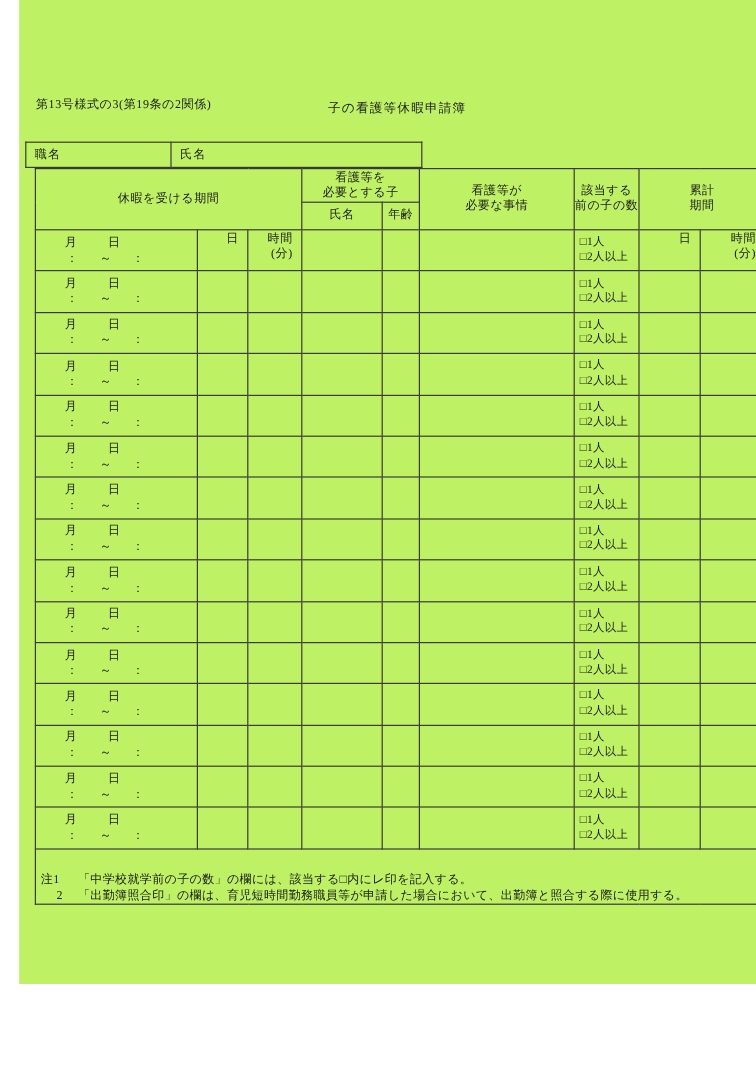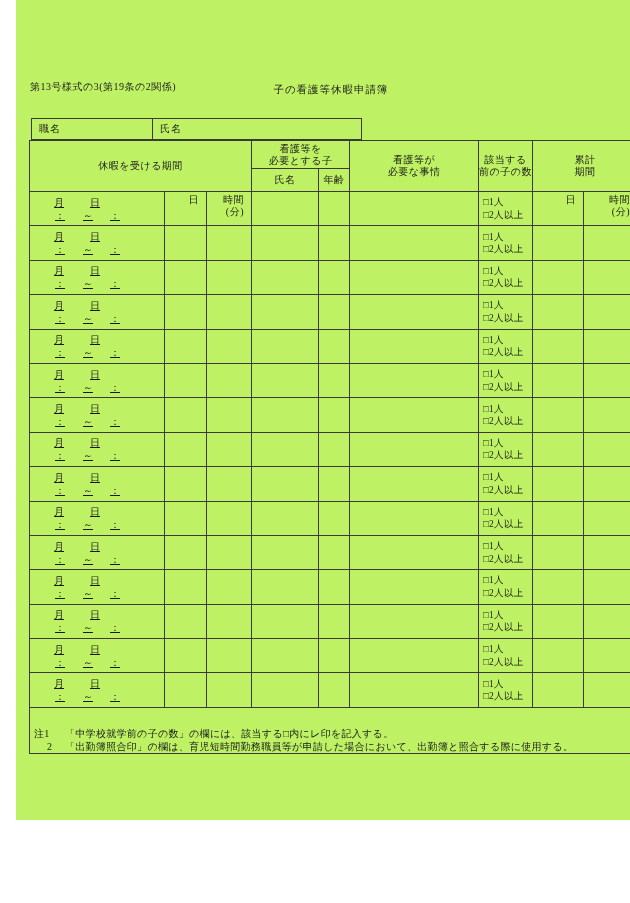--- a/index.html
+++ b/index.html
@@ -42,21 +42,21 @@
   td {
     border: 1px solid #3a3a3a;
     font-size: 10px;
     font-weight: normal;
     padding: 0;
     overflow: hidden;
     box-sizing: border-box;
   }
   .id-table {
     position: absolute;
-    left: 15px;
+    left: 5px;
     top: 118px;
     width: 330px;
   }
   .id-table td {
     height: 21px;
     vertical-align: middle;
     padding-left: 7px;
     letter-spacing: 1px;
   }
   .main-table {
@@ -72,21 +72,20 @@
     letter-spacing: 0.5px;
   }
   tr.h1 { height: 28px; }
   tr.h2 { height: 23px; }
   tr.data-row { height: 34.4px; }
   tr.notes-row { height: 36px; }
 
   td.date-cell {
     vertical-align: middle;
     line-height: 13px;
-    text-decoration: underline;
   }
   .dl1 .m { margin-left: 24px; }
   .dl1 .d { margin-left: 26px; }
   .dl2 .c1 { margin-left: 25px; }
   .dl2 .t  { margin-left: 18px; }
   .dl2 .c2 { margin-left: 17px; }
 
   td.unit-cell {
     vertical-align: top;
     text-align: right;

